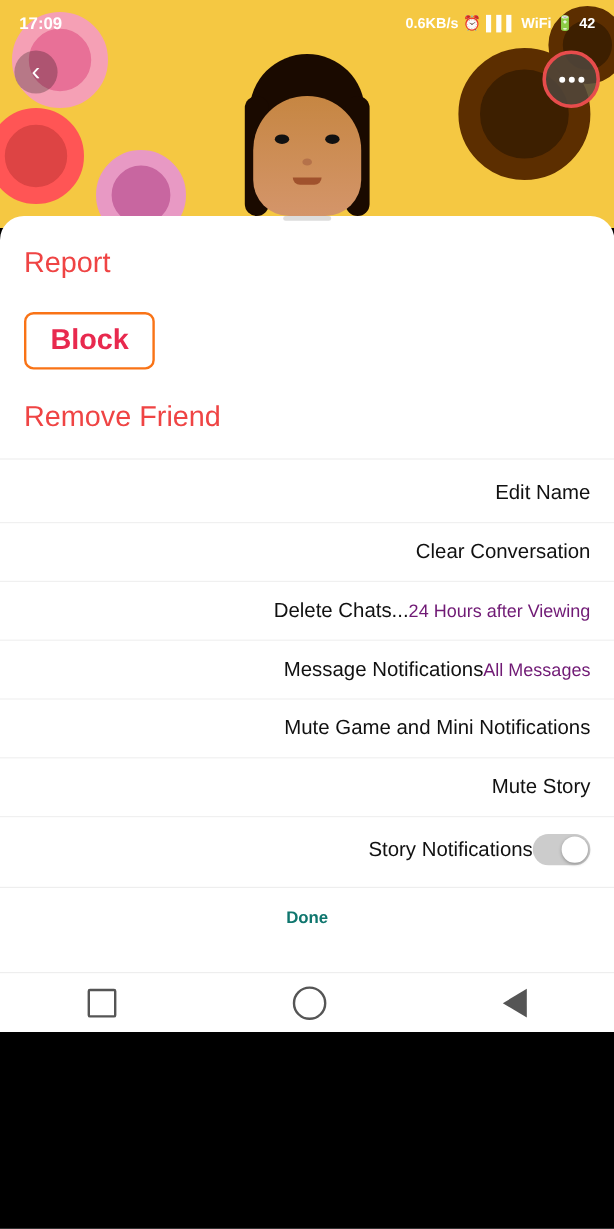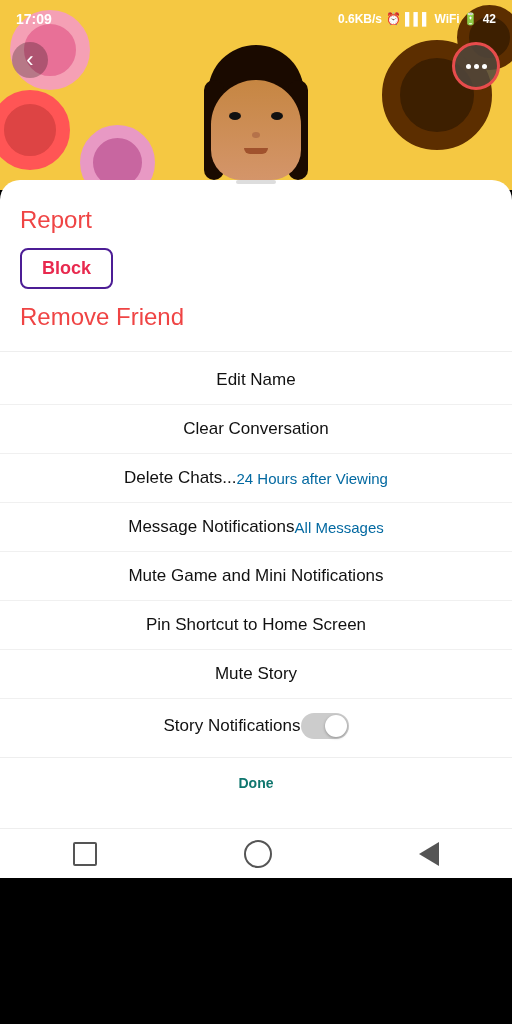--- a/index.html
+++ b/index.html
@@ -173,55 +173,55 @@
       padding: 10px 0;
       color: #ef4444;
       font-size: 24px;
       font-weight: 500;
       cursor: pointer;
     }
 
     .menu-item-block {
       display: inline-block;
       padding: 8px 20px;
-      border: 2px solid #4c1d95;
+      border: 2px solid #f97316;
       border-radius: 8px;
       color: #e8294e;
-      font-size: 18px;
+      font-size: 24px;
       font-weight: 600;
       cursor: pointer;
-      margin: 4px 0;
+      margin: 16px 0;
     }
 
     .menu-section-normal {
       padding: 4px 0;
     }
 
     .menu-item {
       display: flex;
       align-items: center;
-      justify-content: center;
+      justify-content: flex-end;
       padding: 14px 20px;
       border-bottom: 1px solid #f0f0f0;
       cursor: pointer;
     }
 
     .menu-item:last-child {
       border-bottom: none;
     }
 
     .menu-item-label {
       font-size: 17px;
       color: #111;
       font-weight: 400;
     }
 
     .menu-item-value {
       font-size: 15px;
-      color: #0369a1;
+      color: #701a75;
     }
 
     
     .toggle {
       width: 48px;
       height: 26px;
       background: #ccc;
       border-radius: 13px;
       position: relative;
       cursor: pointer;
@@ -402,23 +402,20 @@
 
     <div class="menu-item">
       <span class="menu-item-label">Message Notifications</span>
       <span class="menu-item-value">All Messages</span>
     </div>
 
     <div class="menu-item">
       <span class="menu-item-label">Mute Game and Mini Notifications</span>
     </div>
 
-    <div class="menu-item">
-      <span class="menu-item-label">Pin Shortcut to Home Screen</span>
-    </div>
 
     <div class="menu-item">
       <span class="menu-item-label">Mute Story</span>
     </div>
 
     <div class="menu-item">
       <span class="menu-item-label">Story Notifications</span>
       <div class="toggle">
         <div class="toggle-thumb"></div>
       </div>

